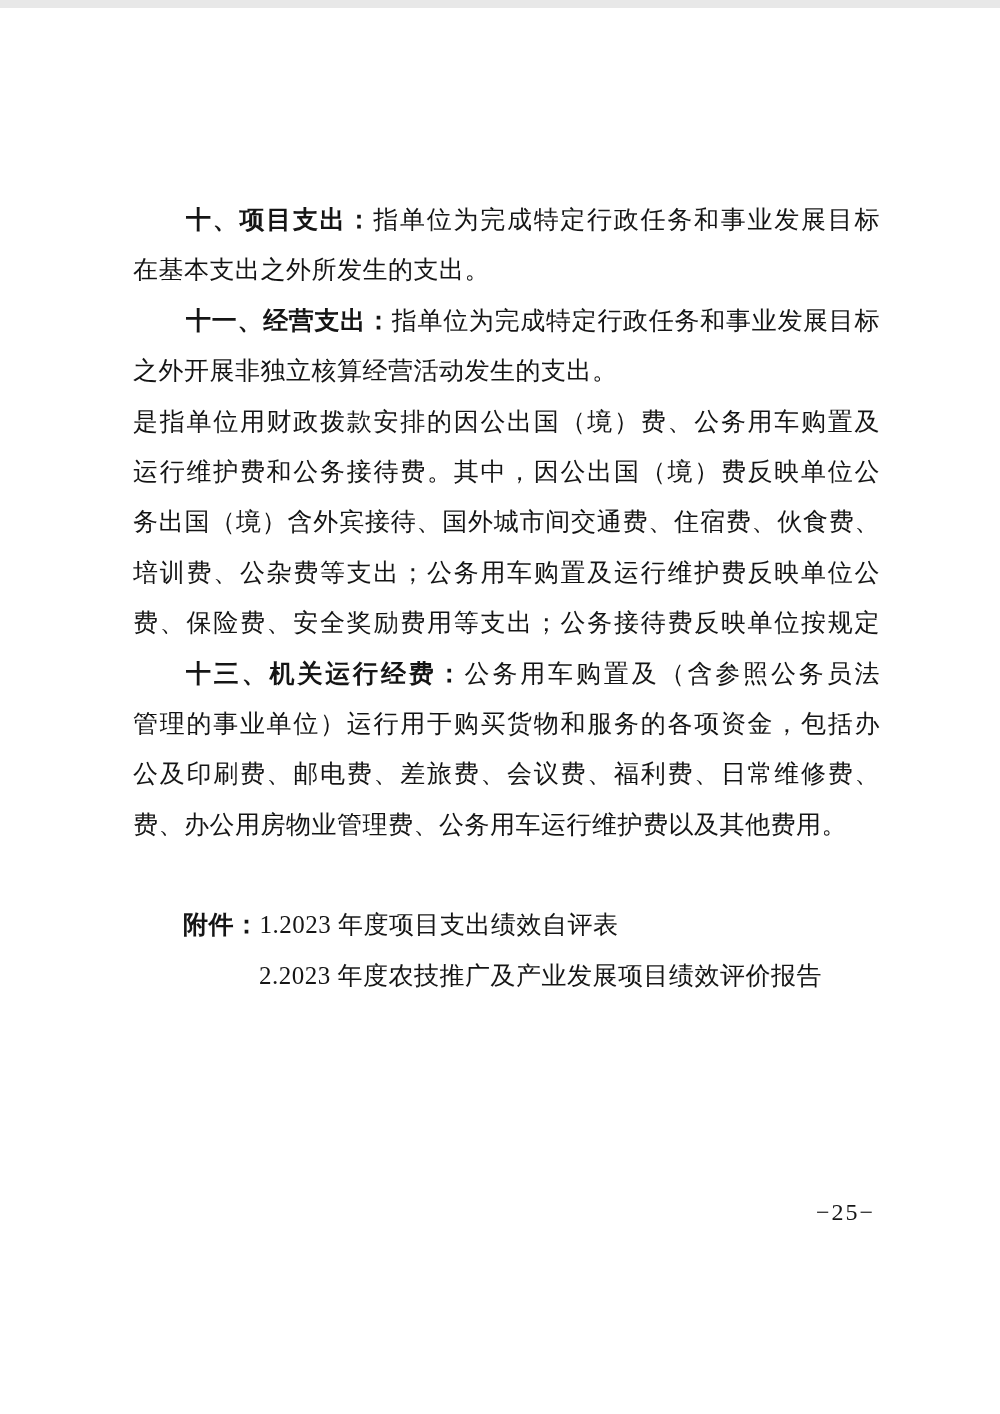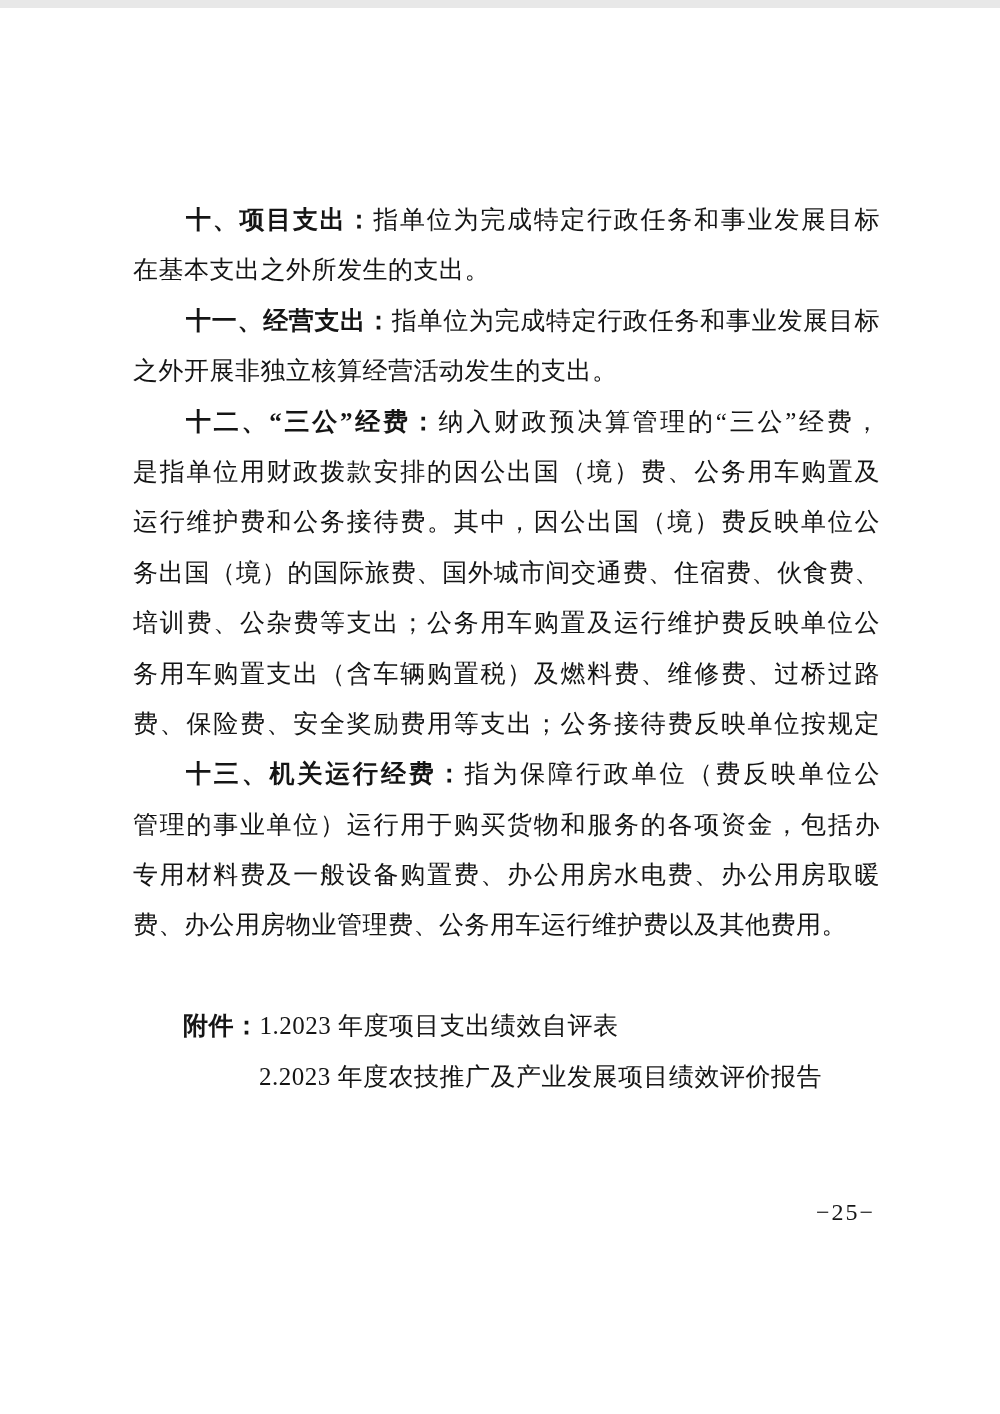--- a/index.html
+++ b/index.html
@@ -52,29 +52,27 @@
 </style>
 </head>
 <body>
 
 <div class="page">
   <div class="content">
       <div class="line just" style="text-indent: 53px;"><span class="b">十、项目支出：</span><span>指单位为完成特定行政任务和事业发展目标</span></div>
       <div class="line"><span>在基本支出之外所发生的支出。</span></div>
       <div class="line just" style="text-indent: 53px;"><span class="b">十一、经营支出：</span><span>指单位为完成特定行政任务和事业发展目标</span></div>
       <div class="line"><span>之外开展非独立核算经营活动发生的支出。</span></div>
-      <div class="line just" style="text-indent: 53px;"><span class="b">十二、“三公”经费：</span><span>纳入财政预决算管理的“三公”经费，</span></div>
       <div class="line just"><span>是指单位用财政拨款安排的因公出国（境）费、公务用车购置及</span></div>
       <div class="line just"><span>运行维护费和公务接待费。其中，因公出国（境）费反映单位公</span></div>
-      <div class="line just"><span>务出国（境）的国际旅费、国外城市间交通费、住宿费、伙食费、</span></div>
+      <div class="line just"><span>务出国（境）含外宾接待、国外城市间交通费、住宿费、伙食费、</span></div>
       <div class="line just"><span>培训费、公杂费等支出；公务用车购置及运行维护费反映单位公</span></div>
-      <div class="line just"><span>务用车购置支出（含车辆购置税）及燃料费、维修费、过桥过路</span></div>
       <div class="line just"><span>费、保险费、安全奖励费用等支出；公务接待费反映单位按规定</span></div>
-      <div class="line just" style="text-indent: 53px;"><span class="b">十三、机关运行经费：</span><span>指为保障行政单位（费反映单位公</span></div>
+      <div class="line just" style="text-indent: 53px;"><span class="b">十三、机关运行经费：</span><span>公务用车购置及（含参照公务员法</span></div>
       <div class="line just"><span>管理的事业单位）运行用于购买货物和服务的各项资金，包括办</span></div>
-      <div class="line just"><span>专用材料费及一般设备购置费、办公用房水电费、办公用房取暖</span></div>
+      <div class="line just"><span>公及印刷费、邮电费、差旅费、会议费、福利费、日常维修费、</span></div>
       <div class="line"><span>费、办公用房物业管理费、公务用车运行维护费以及其他费用。</span></div>
       <div class="line">&nbsp;</div>
       <div class="line" style="text-indent: 50px;"><span class="b">附件：</span><span>1.2023 年度项目支出绩效自评表</span></div>
       <div class="line" style="text-indent: 126px;"><span>2.2023 年度农技推广及产业发展项目绩效评价报告</span></div>
     </div>
   <div class="pagenum">−25−</div>
 </div>
 
 </body></html>

